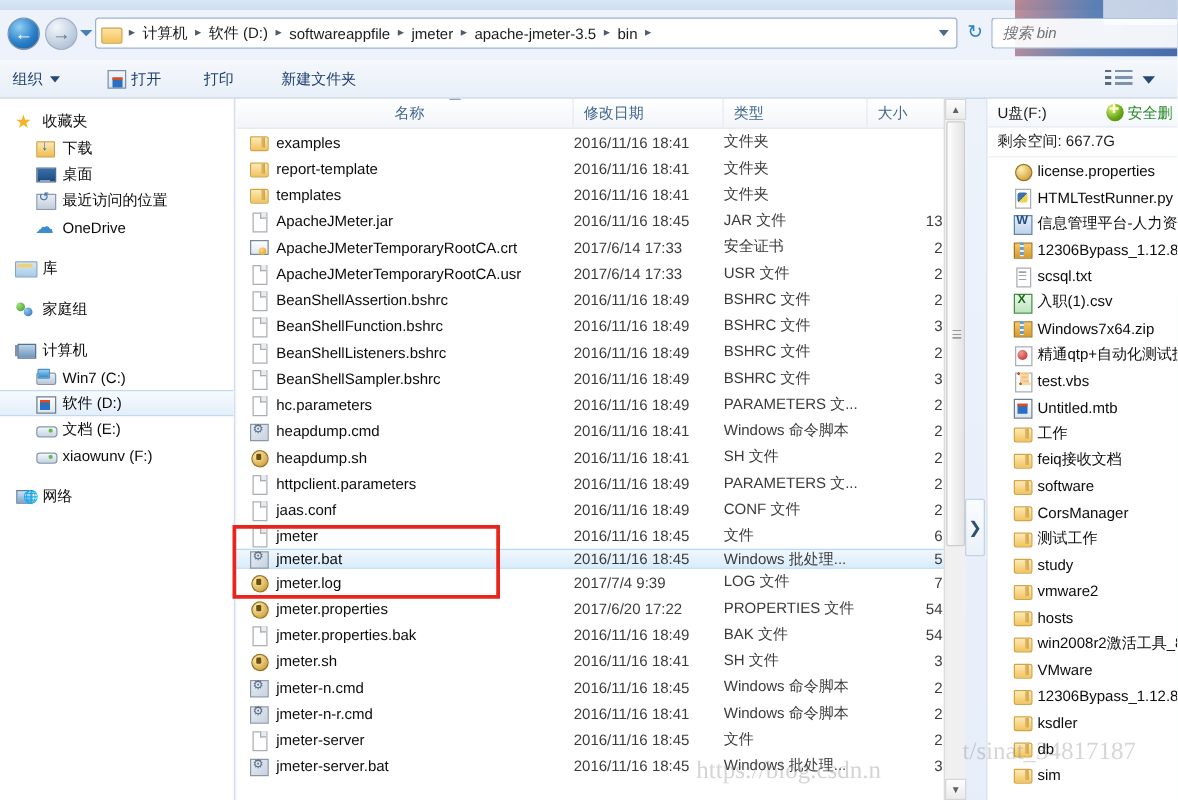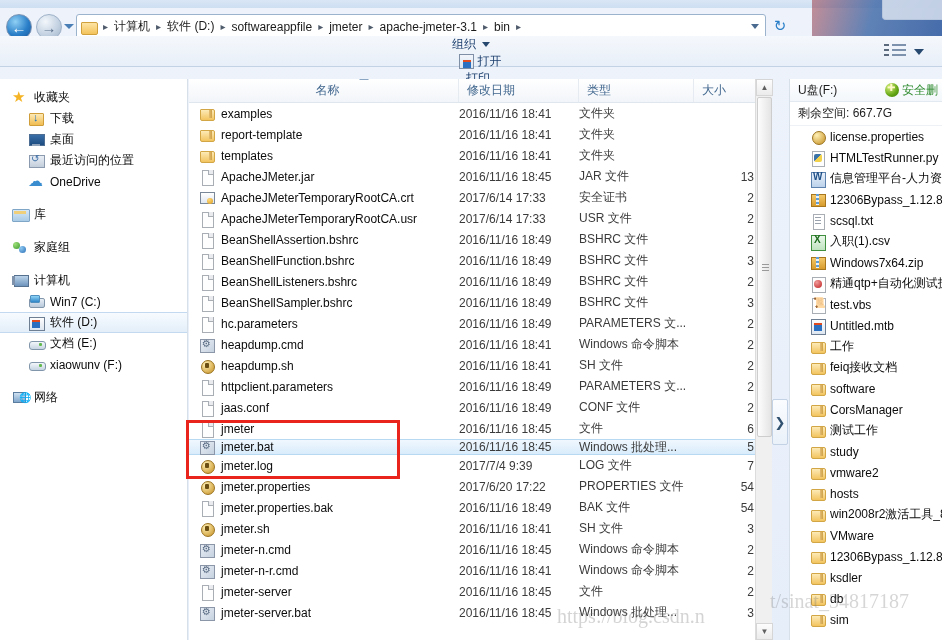--- a/index.html
+++ b/index.html
@@ -75,24 +75,24 @@
   .search-box {
     position: absolute; left: 793px; top: 6px; width: 149px; height: 25px;
     background: rgba(255,255,255,.92); border: 1px solid #9cb3cd; border-right: none;
     border-radius: 3px 0 0 3px;
     display: flex; align-items: center; padding-left: 8px;
   }
   .search-ph { color: #6f7276; font-style: italic; font-size: 12px; }
 
   
   .cmdbar {
-    position: absolute; left: 0; top: 36px; width: 942px; height: 31px;
+    position: absolute; left: 0; top: 48px; width: 942px; height: 31px;
     background: linear-gradient(to bottom,#f5f8fc,#e8eff8);
     border-bottom: 1px solid #c3d2e4;
-    display: flex; align-items: center; flex-direction: column;
+    display: flex; align-items: center;
   }
   .cmd {
     display: flex; align-items: center; height: 22px; padding: 0 10px;
     color: #1c3f6e; font-size: 12px; white-space: nowrap;
   }
   .cmd .dd { margin-left: 6px; width:0;height:0;border-left:4px solid transparent;border-right:4px solid transparent;border-top:5px solid #27496f; }
   .mini-icon {
     width: 15px; height: 15px; margin-right: 4px; flex: none;
     background: linear-gradient(to bottom,#f2f6fb,#d9e4f1);
     border: 1px solid #7f8fa6; position: relative;
@@ -347,32 +347,35 @@
       <div id="crumbs" style="display:flex;align-items:center;">
           <span class="crumb-sep">▸</span>
           <span class="crumb">计算机</span>
           <span class="crumb-sep">▸</span>
           <span class="crumb">软件 (D:)</span>
           <span class="crumb-sep">▸</span>
           <span class="crumb">softwareappfile</span>
           <span class="crumb-sep">▸</span>
           <span class="crumb">jmeter</span>
           <span class="crumb-sep">▸</span>
-          <span class="crumb">apache-jmeter-3.1</span>
+          <span class="crumb">apache-jmeter-3.5</span>
           <span class="crumb-sep">▸</span>
           <span class="crumb">bin</span>
           <span class="crumb-sep">▸</span>
         </div>
       <span class="addr-caret"></span>
     </div>
 
     <div class="refresh-btn">
       <span>↻</span>
     </div>
 
+    <div class="search-box">
+      <span class="search-ph">搜索 bin</span>
+    </div>
   </div>
 
   <div class="cmdbar">
     <div class="cmd">
       <span>组织</span>
       <span class="dd"></span>
     </div>
     <div class="cmd" style="margin-left:18px;">
       <span class="mini-icon"></span>
       <span>打开</span>

